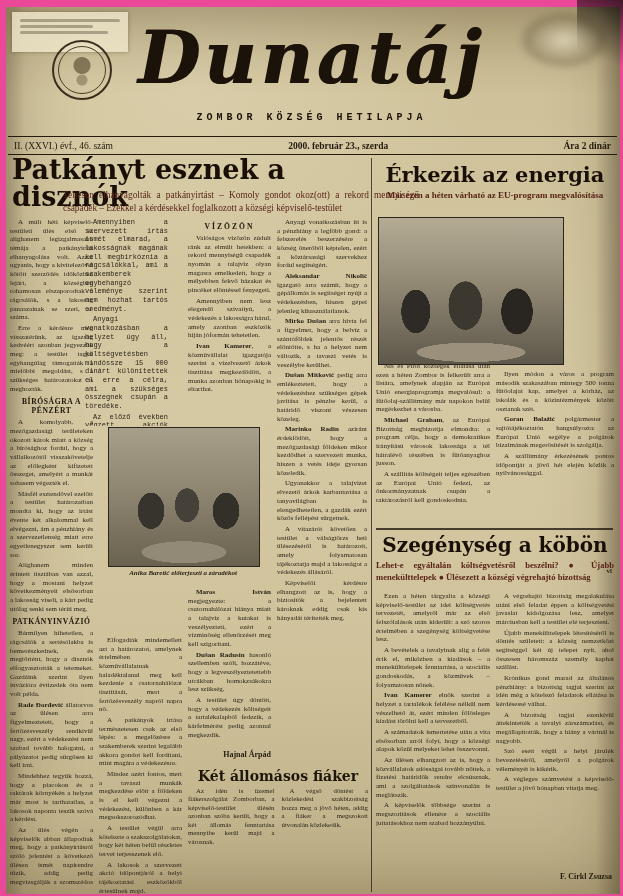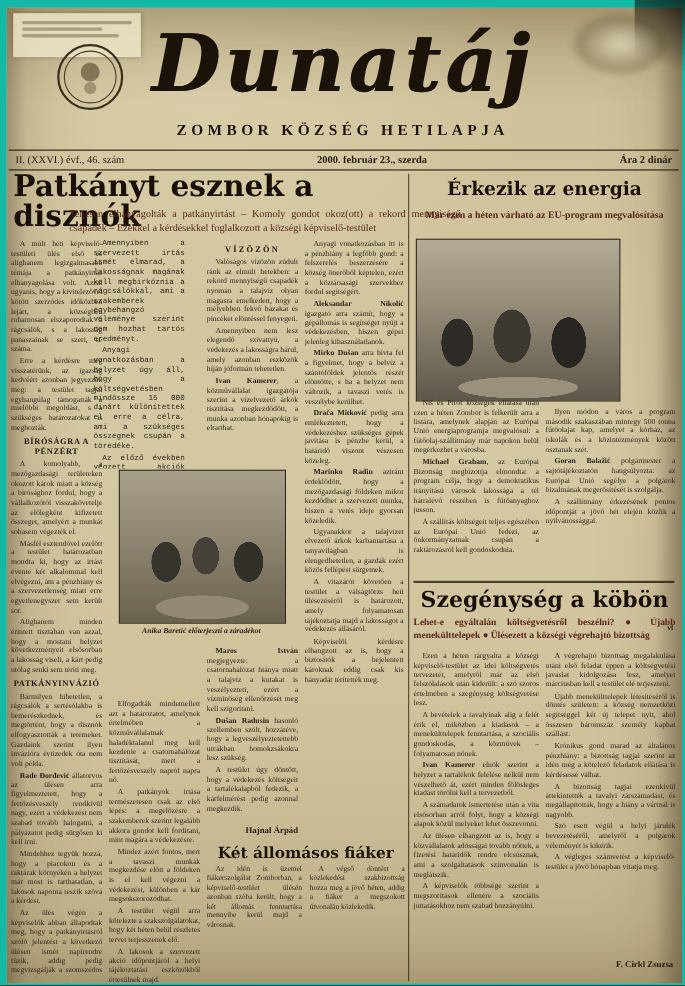--- a/index.html
+++ b/index.html
@@ -1,16 +1,16 @@
 <!DOCTYPE html>
 <html><head>
 <meta charset="utf-8">
 <style>
   html,body{margin:0;padding:0;background:#0e0c09;}
-  .scan{position:relative;width:623px;height:896px;background:#14b8a6;overflow:hidden;
+  .scan{position:relative;width:623px;height:896px;background:#ec4899;overflow:hidden;
         font-family:"Liberation Serif",serif;color:#2b2318;}
   .paper{position:absolute;left:6px;top:7px;right:3px;bottom:2px;
     background:
       radial-gradient(ellipse 420px 300px at 30% 8%, rgba(255,250,225,.22), transparent 70%),
       linear-gradient(90deg, rgba(40,28,10,.22) 0, transparent 3%, transparent 96%, rgba(30,20,8,.30) 100%),
       linear-gradient(180deg,#b9ab83 0%,#cfc29a 10%,#d5c9a3 45%,#cfc29b 75%,#bcae86 100%);
     box-shadow: inset 0 0 70px rgba(70,50,20,.35);}
   .corner-dark{position:absolute;right:0;top:0;width:46px;height:80px;
     background:linear-gradient(200deg, rgba(10,8,5,.75), transparent 70%);}
   .smudge{position:absolute;left:520px;top:12px;width:88px;height:56px;border-radius:50%;
@@ -20,21 +20,21 @@
     background:rgba(236,228,200,.85);box-shadow:0 0 4px rgba(60,45,20,.4);padding:4px 6px;}
   .label .ln{height:3px;margin:3px 2px;background:rgba(60,50,30,.35);border-radius:2px;}
   .seal{position:absolute;left:52px;top:40px;width:56px;height:56px;border:2.5px solid #3a2f1d;
     border-radius:50%;background:radial-gradient(circle at 50% 42%, rgba(70,55,30,.55) 0 8px, transparent 9px),
     radial-gradient(circle at 50% 68%, rgba(70,55,30,.35) 0 5px, transparent 6px);}
   .seal::before{content:"";position:absolute;inset:4px;border:1px solid #4a3c24;border-radius:50%;}
   .mast-title{position:absolute;left:70px;right:70px;top:22px;text-align:center;
     font-family:"DejaVu Serif",serif;font-style:italic;font-weight:bold;font-size:72px;line-height:1;
     letter-spacing:4px;color:#1b1209;text-shadow:1px 0 0 #1b1209;}
   .mast-sub{position:absolute;left:0;right:0;top:112px;text-align:center;
-    font-family:Liberation Serif, serif;font-weight:bold;font-size:14px;letter-spacing:4px;color:#1e1409;}
+    font-family:Liberation Mono, monospace;font-weight:bold;font-size:10px;letter-spacing:4px;color:#1e1409;}
   .dateline{position:absolute;left:8px;right:6px;top:136px;height:17px;
     border-top:1.5px solid #241a0e;border-bottom:1.5px solid #241a0e;
     display:flex;align-items:center;justify-content:space-between;padding:0 6px;font-size:9.5px;color:#241a0e;}
   .dateline .bold{font-weight:bold;}
   .lead-head{position:absolute;left:12px;top:156px;width:356px;
     font-family:"DejaVu Serif",serif;font-weight:bold;font-size:27px;line-height:1;color:#190f06;}
   .lead-deck{position:absolute;left:24px;top:189px;width:356px;
     font-weight:normal;font-size:9.3px;line-height:1.35;color:#5a2418;text-align:justify;margin-left:39px;}
   .col{position:absolute;overflow:hidden;}
   .c1 {left:10px; top:218px;width:83px;height:670px;}
@@ -65,21 +65,21 @@
   .caption{position:absolute;left:104px;top:569px;width:158px;text-align:center;
     font-size:7px;font-style:italic;font-weight:bold;color:#2a2114;}
   .byline{position:absolute;font-weight:bold;font-size:8px;text-align:right;color:#241c10;}
   .byline.lead{left:188px;top:750px;width:83px;}
   .byline.pov{left:496px;top:872px;width:116px;}
   .sig-small{position:absolute;left:496px;top:538px;width:116px;text-align:right;
     font-weight:bold;font-size:7px;color:#241c10;margin-top:29px;}
   .vdiv{position:absolute;left:371px;top:158px;bottom:4px;width:1px;background:rgba(36,26,14,.75);}
   .hdiv{position:absolute;left:376px;right:10px;top:528px;height:1.5px;background:rgba(36,26,14,.8);}
   .en-head{position:absolute;left:376px;top:162px;width:238px;text-align:center;
-    font-family:"DejaVu Serif",serif;font-weight:bold;font-size:17px;color:#190f06;}
+    font-family:"DejaVu Serif",serif;font-weight:bold;font-size:21px;color:#190f06;}
   .en-deck{position:absolute;left:380px;top:190px;width:230px;text-align:center;
     font-weight:bold;font-size:9px;line-height:1.3;color:#5a2418;}
   .ecolA{left:376px;top:362px;width:114px;height:142px;}
   .ecolB{left:496px;top:370px;width:118px;height:142px;}
   .pov-head{position:absolute;left:376px;top:533px;width:238px;text-align:center;
     font-family:"DejaVu Serif",serif;font-weight:bold;font-size:20px;color:#190f06;}
   .pov-deck{position:absolute;left:376px;top:560px;width:238px;
     font-weight:bold;font-size:8.6px;line-height:1.35;color:#5a2418;text-align:justify;}
   .pcolA{left:376px;top:592px;width:114px;height:280px;}
   .pcolB{left:496px;top:592px;width:118px;height:278px;}
@@ -159,21 +159,21 @@
     <p class="bp"><b>Maros István</b><span> megjegyezte: a csatornahálózat hiánya miatt a talajvíz a kutakat is veszélyezteti, ezért a vízminőség ellenőrzését meg kell szigorítani.</span></p>
     <p class="bp"><b>Dušan Radusin</b><span> hasonló szellemben szólt, hozzátéve, hogy a legveszélyeztetettebb utcákban homokzsákokra lesz szükség.</span></p>
     <p class="bp"><b></b><span>A testület úgy döntött, hogy a védekezés költségeit a tartalékalapból fedezik, a kárfelmérést pedig azonnal megkezdik.</span></p>
   </div>
   <div class="byline lead">Hajnal Árpád</div>
 
   <div class="col c4">
     <p class="bp"><b></b><span>Anyagi vonatkozásban itt is a pénzhiány a legfőbb gond: a felszerelés beszerzésére a község önerőből képtelen, ezért a köztársasági szervekhez fordul segítségért.</span></p>
     <p class="bp"><b>Aleksandar Nikolić</b><span> igazgató arra számít, hogy a gépállomás is segítséget nyújt a védekezésben, hiszen gépei jelenleg kihasználatlanok.</span></p>
     <p class="bp"><b>Mirko Dušan</b><span> arra hívta fel a figyelmet, hogy a belvíz a szántóföldek jelentős részét elöntötte, s ha a helyzet nem változik, a tavaszi vetés is veszélybe kerülhet.</span></p>
-    <p class="bp"><b>Drača Mitković</b><span> pedig arra emlékeztetett, hogy a védekezéshez szükséges gépek javítása is pénzbe kerül, a határidő viszont vészesen közeleg.</span></p>
+    <p class="bp"><b>Dušan Mitković</b><span> pedig arra emlékeztetett, hogy a védekezéshez szükséges gépek javítása is pénzbe kerül, a határidő viszont vészesen közeleg.</span></p>
     <p class="bp"><b>Marinko Radin</b><span> aziránt érdeklődött, hogy a mezőgazdasági földeken mikor kezdődhet a szervezett munka, hiszen a vetés ideje gyorsan közeledik.</span></p>
     <p class="bp"><b></b><span>Ugyanakkor a talajvizet elvezető árkok karbantartása a tanyavilágban is elengedhetetlen, a gazdák ezért közös fellépést sürgetnek.</span></p>
     <p class="bp"><b></b><span>A vitazárót követően a testület a válságtörzs heti ülésezéséről is határozott, amely folyamatosan tájékoztatja majd a lakosságot a védekezés állásáról.</span></p>
     <p class="bp"><b></b><span>Képviselői kérdésre elhangzott az is, hogy a biztosítók a bejelentett károknak eddig csak kis hányadát térítették meg.</span></p>
   </div>
 
   <div class="subart">
     <div class="subart-title">Két állomásos fiáker</div>
     <div class="subart-cols">
       <p class="bp"><b></b><span>Az idén is üzemel fiákerszolgálat Zomborban, a képviselő-testület ülésén azonban szóba került, hogy a két állomás fenntartása mennyibe kerül majd a városnak.</span></p>

